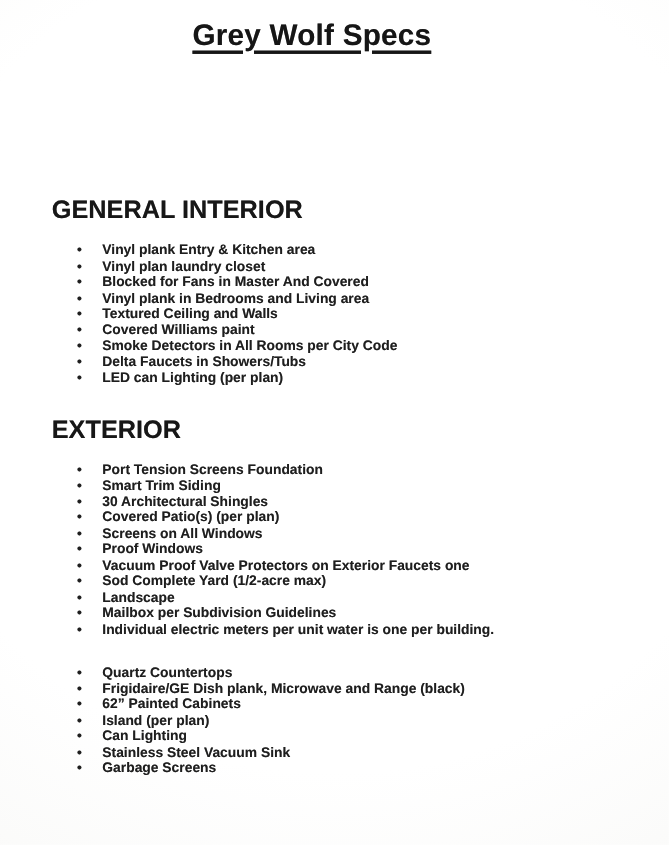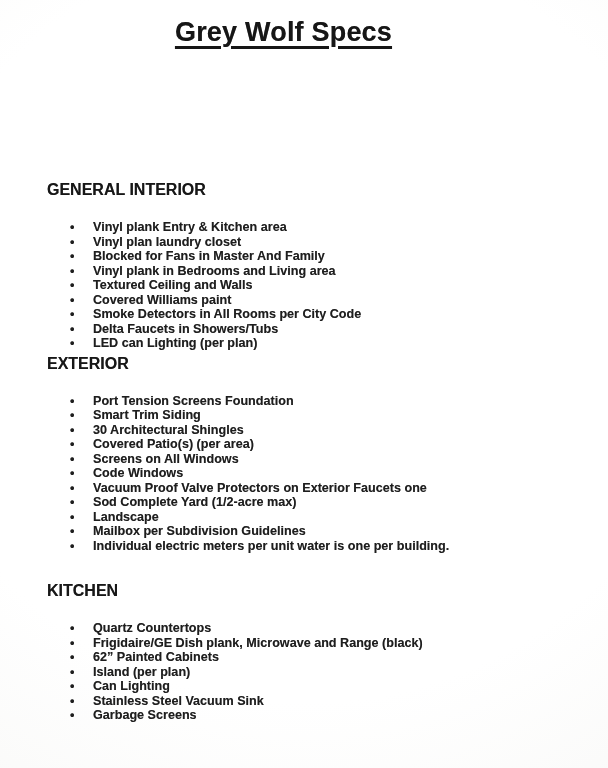--- a/index.html
+++ b/index.html
@@ -29,24 +29,24 @@
     color: #161616;
     text-shadow: 0 0 0.5px rgba(25,25,25,0.55);
   }
   .doc-title .underlined {
     text-decoration: underline;
     text-decoration-thickness: 2.5px;
     text-underline-offset: 5px;
   }
   .spec-section { margin: 0; }
   .spec-section:nth-of-type(1) { margin-top: 128px; }
-  .spec-section:nth-of-type(2) { margin-top: 0; }
+  .spec-section:nth-of-type(2) { margin-top: 26px; }
   .spec-section:nth-of-type(3) { margin-top: 25px; }
   .section-heading {
-    font-size: 16px;
+    font-size: 23px;
     font-weight: bold;
     line-height: 26px;
     margin: 0 0 17px 0;
     color: #171717;
     text-shadow: 0 0 0.5px rgba(25,25,25,0.55);
   }
   .spec-list {
     list-style: none;
     margin: 0;
     padding: 0 0 0 23px;
@@ -79,21 +79,21 @@
           <li>
             <span class="bullet">•</span>
             <span class="item-text">Vinyl plank Entry &amp; Kitchen area</span>
           </li>
           <li>
             <span class="bullet">•</span>
             <span class="item-text">Vinyl plan laundry closet</span>
           </li>
           <li>
             <span class="bullet">•</span>
-            <span class="item-text">Blocked for Fans in Master And Family</span>
+            <span class="item-text">Blocked for Fans in Master And Covered</span>
           </li>
           <li>
             <span class="bullet">•</span>
             <span class="item-text">Vinyl plank in Bedrooms and Living area</span>
           </li>
           <li>
             <span class="bullet">•</span>
             <span class="item-text">Textured Ceiling and Walls</span>
           </li>
           <li>
@@ -124,29 +124,29 @@
           <li>
             <span class="bullet">•</span>
             <span class="item-text">Smart Trim Siding</span>
           </li>
           <li>
             <span class="bullet">•</span>
             <span class="item-text">30 Architectural Shingles</span>
           </li>
           <li>
             <span class="bullet">•</span>
-            <span class="item-text">Covered Patio(s) (per area)</span>
+            <span class="item-text">Covered Patio(s) (per plan)</span>
           </li>
           <li>
             <span class="bullet">•</span>
             <span class="item-text">Screens on All Windows</span>
           </li>
           <li>
             <span class="bullet">•</span>
-            <span class="item-text">Code Windows</span>
+            <span class="item-text">Proof Windows</span>
           </li>
           <li>
             <span class="bullet">•</span>
             <span class="item-text">Vacuum Proof Valve Protectors on Exterior Faucets one</span>
           </li>
           <li>
             <span class="bullet">•</span>
             <span class="item-text">Sod Complete Yard (1/2-acre max)</span>
           </li>
           <li>
@@ -157,21 +157,20 @@
             <span class="bullet">•</span>
             <span class="item-text">Mailbox per Subdivision Guidelines</span>
           </li>
           <li>
             <span class="bullet">•</span>
             <span class="item-text">Individual electric meters per unit water is one per building.</span>
           </li>
         </ul>
       </section>
       <section class="spec-section">
-        <h2 class="section-heading">KITCHEN</h2>
         <ul class="spec-list">
           <li>
             <span class="bullet">•</span>
             <span class="item-text">Quartz Countertops</span>
           </li>
           <li>
             <span class="bullet">•</span>
             <span class="item-text">Frigidaire/GE Dish plank, Microwave and Range (black)</span>
           </li>
           <li>

